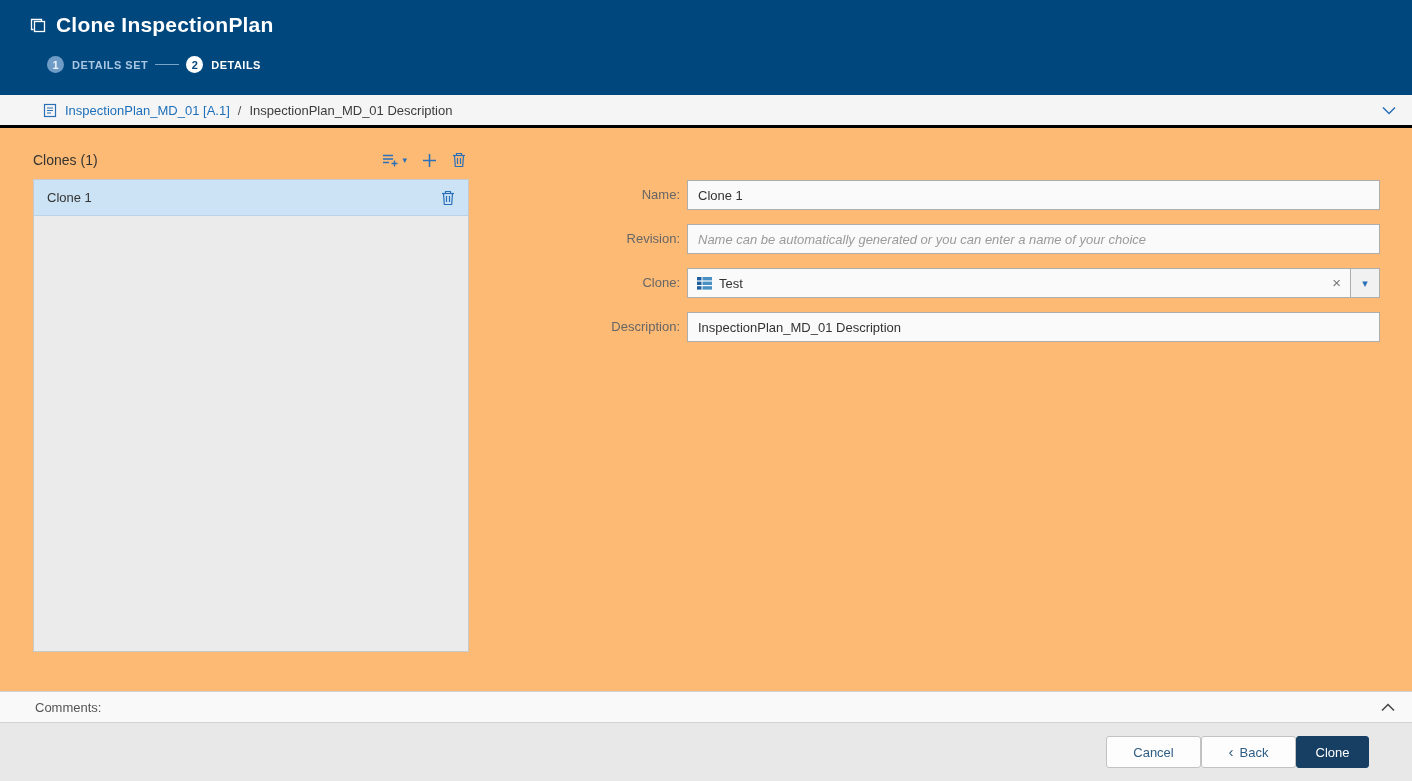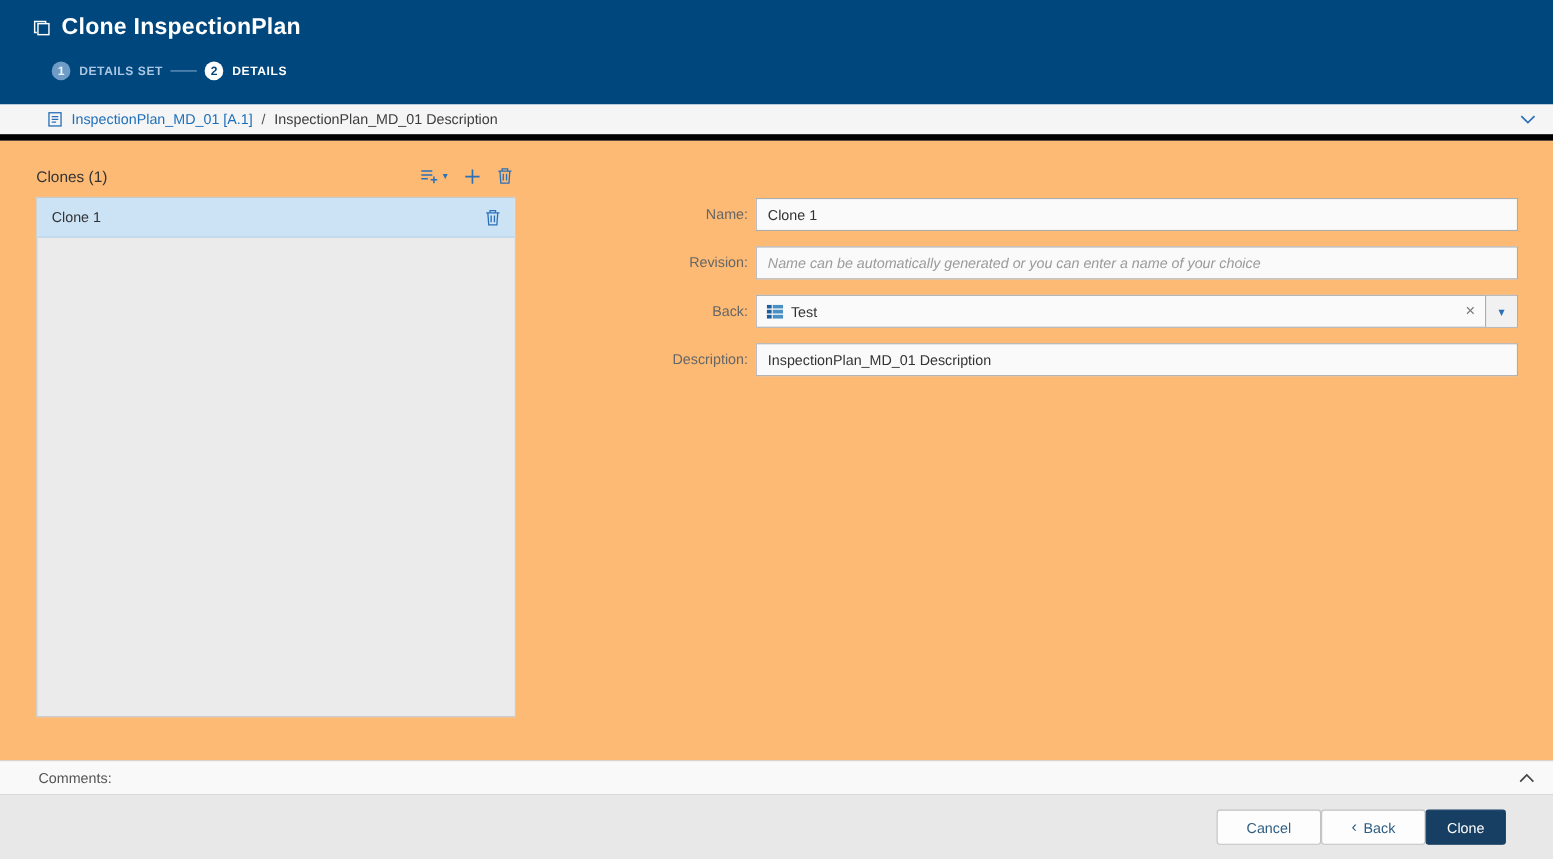--- a/index.html
+++ b/index.html
@@ -30,21 +30,21 @@
   .step.inactive .step-circle { background: #6f9cc6; color: #eaf2fa; }
   .step.inactive .step-label { color: #a9c6e2; font-size: 11px; font-weight: 600; letter-spacing: .5px; }
   .step.active .step-circle { background: #ffffff; color: #00477e; }
   .step.active .step-label { color: #ffffff; font-size: 11px; font-weight: 700; letter-spacing: .5px; }
   .step-connector { width: 24px; border-top: 1px solid #7ba3c9; margin: 0 7px; }
 
   
   .breadcrumb {
     flex: 0 0 33px;
     background: #f5f5f5;
-    border-bottom: 6px solid #000000;
+    border-bottom: 3px solid #000000;
     display: flex; align-items: center;
     padding: 0 16px 0 43px; gap: 8px;
     font-size: 13px;
   }
   .bc-link { color: #1e6fba; text-decoration: none; cursor: pointer; }
   .bc-sep { color: #555; }
   .bc-current { color: #3c3c3c; }
   .bc-chevron { margin-left: auto; cursor: pointer; display: flex; align-items: center; }
 
   
@@ -232,21 +232,21 @@
       </div>
 
       <div class="form-row">
         <label class="form-label">Revision:</label>
         <div class="form-control">
           <input class="text" type="text" placeholder="Name can be automatically generated or you can enter a name of your choice" style="">
         </div>
       </div>
 
       <div class="form-row">
-        <label class="form-label">Back:</label>
+        <label class="form-label">Clone:</label>
         <div class="form-control">
           <div class="combo">
             <div class="combo-main">
               <span>
                 <svg width="15" height="13" viewBox="0 0 15 13">
                   <rect x="0" y="0" width="4.5" height="3.4" fill="#1d5f9e"></rect>
                     <rect x="5.5" y="0" width="9.5" height="3.4" fill="#4a90c4"></rect>
                   <rect x="0" y="4.6" width="4.5" height="3.4" fill="#1d5f9e"></rect>
                     <rect x="5.5" y="4.6" width="9.5" height="3.4" fill="#4a90c4"></rect>
                   <rect x="0" y="9.2" width="4.5" height="3.4" fill="#1d5f9e"></rect>

